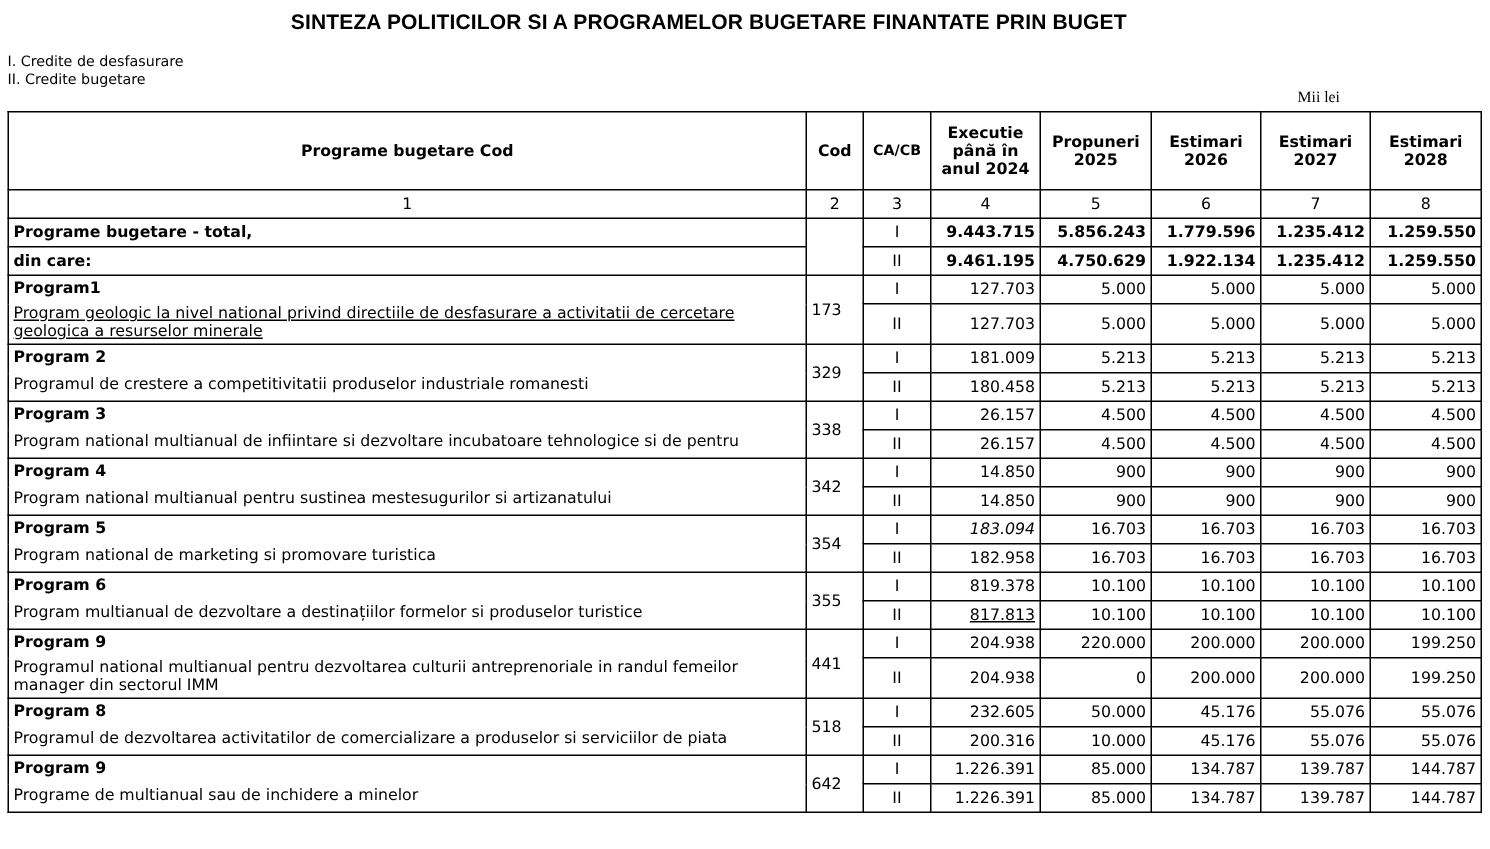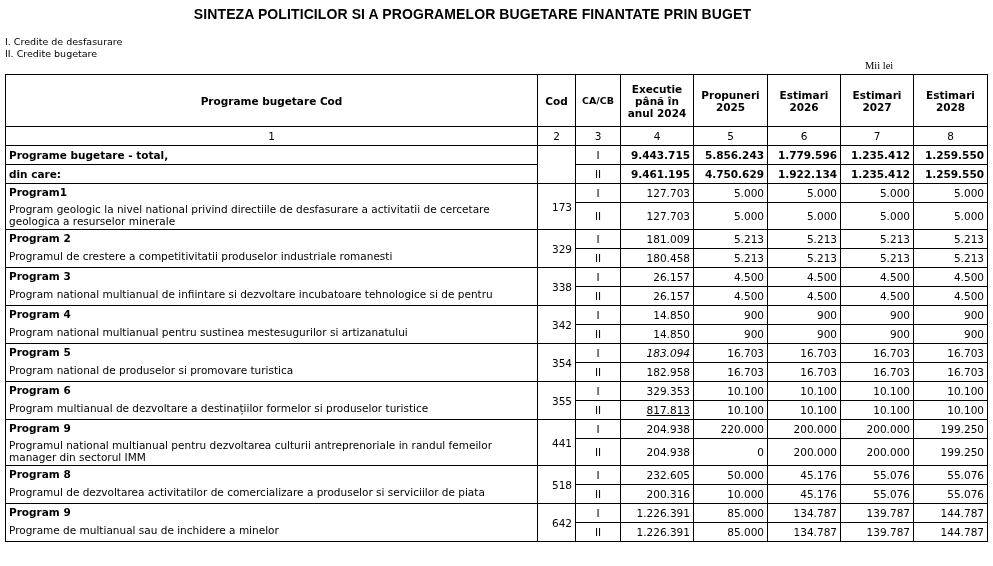--- a/index.html
+++ b/index.html
@@ -9,21 +9,21 @@
            font-family: "Liberation Sans", sans-serif; font-weight: bold; font-size: 14px; letter-spacing: 0.1px; }
   .legend { position: absolute; left: 5px; top: 36px; font-size: 9.5px; line-height: 12px; }
   .unit { position: absolute; left: 865px; top: 60px; font-family: "Liberation Serif", serif; font-size: 10.5px; }
   table.budget { position: absolute; left: 5px; top: 74px; border-collapse: collapse; table-layout: fixed;
                  width: 983px; font-size: 10.5px; }
   table.budget td, table.budget th { border: 1.5px solid #000; padding: 0 3px; line-height: 12px; }
   table.budget th { font-weight: bold; text-align: center; height: 51px; font-size: 10.5px; }
   tr.colnums td { text-align: center; height: 18px; }
   td.num { text-align: right; padding-right: 4px; height: 18px; }
   td.cacb { text-align: center; }
-  td.cod { text-align: right; vertical-align: middle; }
+  td.cod { text-align: left; vertical-align: middle; }
   td.prog { vertical-align: top; padding: 1px 4px; }
   .bold { font-weight: bold; }
   .pname { font-weight: bold; display: block; height: 13px; margin-top: 2px; }
   .pdesc { display: block; margin-top: 5px; line-height: 12px; }
   tr.total td { height: 18px; }
   td.no-top { border-top: none; }
   td.no-bottom { border-bottom: none; }
 </style>
 </head>
 <body>
@@ -84,21 +84,21 @@
       <td class="cacb">II</td>
       <td class="num bold">9.461.195</td>
       <td class="num bold">4.750.629</td>
       <td class="num bold">1.922.134</td>
       <td class="num bold">1.235.412</td>
       <td class="num bold">1.259.550</td>
     </tr>
   <tr>
         <td class="prog" rowspan="2">
           <span class="pname">Program1</span>
-          <span class="pdesc" style="margin-top: 4px;">Program geologic la nivel national privind directiile de desfasurare a activitatii de cercetare geologica a resurselor minerale</span>
+          <span class="pdesc" style="margin-top: 4px; text-decoration: underline;">Program geologic la nivel national privind directiile de desfasurare a activitatii de cercetare geologica a resurselor minerale</span>
         </td>
         <td class="cod" rowspan="2">173</td>
         <td class="cacb">I</td>
         <td class="num">127.703</td>
         <td class="num">5.000</td>
         <td class="num">5.000</td>
         <td class="num">5.000</td>
         <td class="num">5.000</td>
       </tr>
       <tr>
@@ -168,21 +168,21 @@
         <td class="cacb">II</td>
         <td class="num" style="height: 18px;">14.850</td>
         <td class="num" style="height: 18px;">900</td>
         <td class="num" style="height: 18px;">900</td>
         <td class="num" style="height: 18px;">900</td>
         <td class="num" style="height: 18px;">900</td>
       </tr>
       <tr>
         <td class="prog" rowspan="2">
           <span class="pname">Program 5</span>
-          <span class="pdesc">Program national de produselor si promovare  turistica</span>
+          <span class="pdesc">Program national de marketing si promovare  turistica</span>
         </td>
         <td class="cod" rowspan="2">354</td>
         <td class="cacb">I</td>
         <td class="num" style="height: 18px; font-style: italic;">183.094</td>
         <td class="num" style="height: 18px;">16.703</td>
         <td class="num" style="height: 18px;">16.703</td>
         <td class="num" style="height: 18px;">16.703</td>
         <td class="num" style="height: 18px;">16.703</td>
       </tr>
       <tr>
@@ -193,21 +193,21 @@
         <td class="num" style="height: 18px;">16.703</td>
         <td class="num" style="height: 18px;">16.703</td>
       </tr>
       <tr>
         <td class="prog" rowspan="2">
           <span class="pname">Program 6</span>
           <span class="pdesc">Program multianual de dezvoltare a destinațiilor formelor si produselor turistice</span>
         </td>
         <td class="cod" rowspan="2">355</td>
         <td class="cacb">I</td>
-        <td class="num" style="height: 18px;">329.353</td>
+        <td class="num" style="height: 18px;">819.378</td>
         <td class="num" style="height: 18px;">10.100</td>
         <td class="num" style="height: 18px;">10.100</td>
         <td class="num" style="height: 18px;">10.100</td>
         <td class="num" style="height: 18px;">10.100</td>
       </tr>
       <tr>
         <td class="cacb">II</td>
         <td class="num" style="height: 18px; text-decoration: underline;">817.813</td>
         <td class="num" style="height: 18px;">10.100</td>
         <td class="num" style="height: 18px;">10.100</td>

